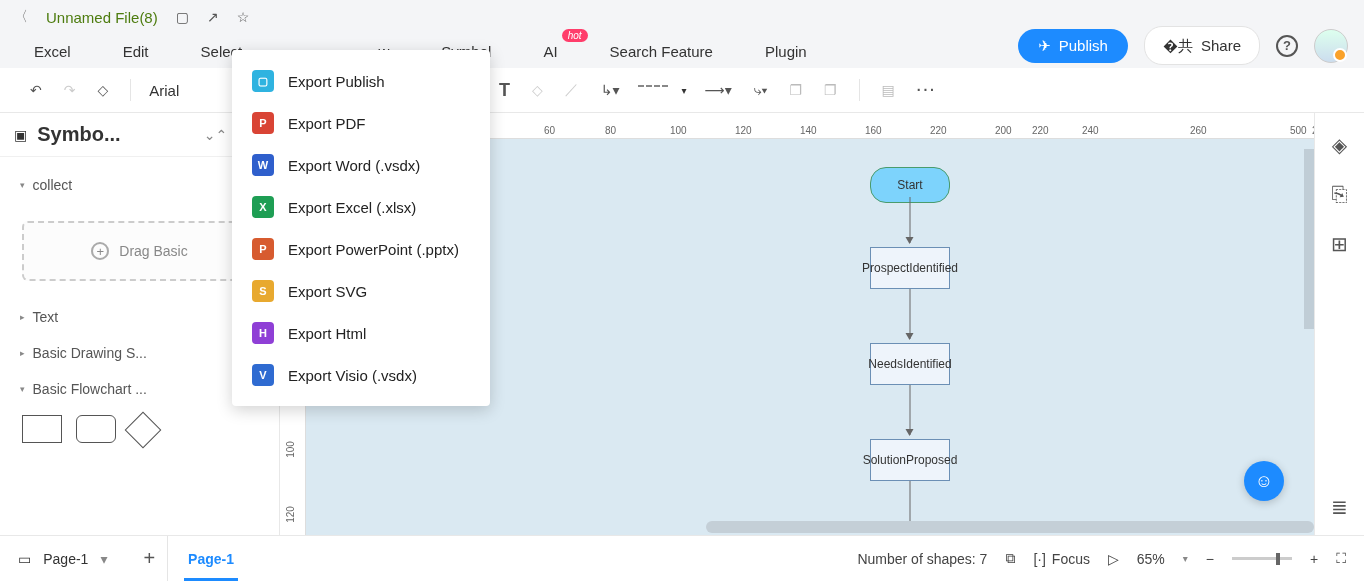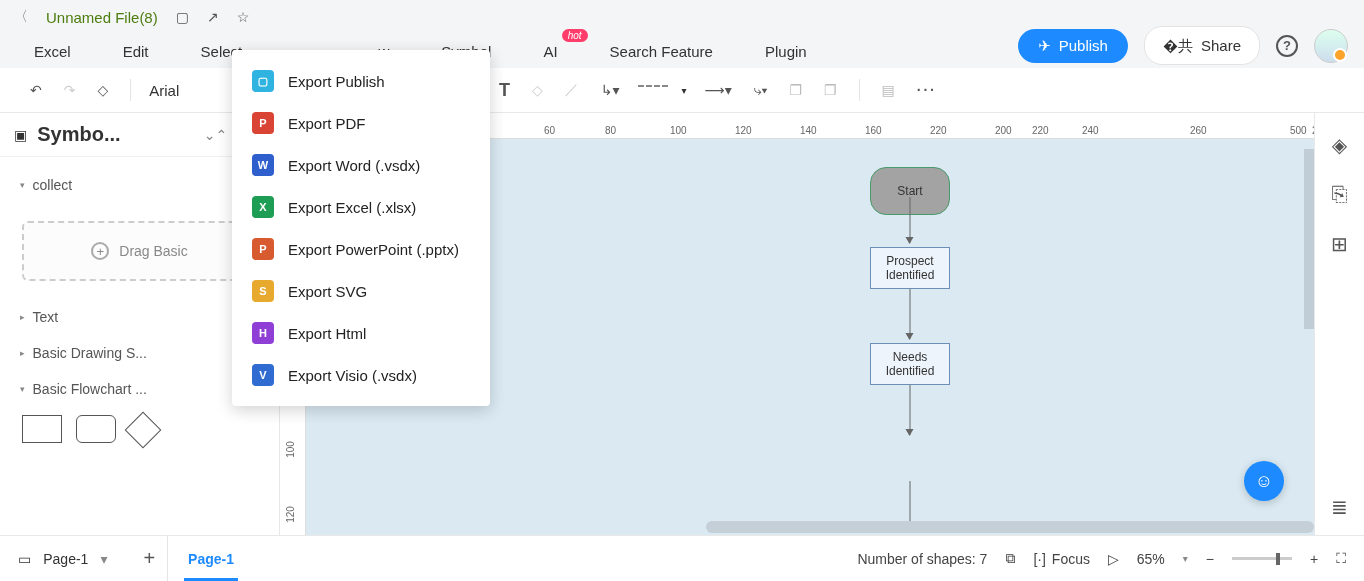--- a/index.html
+++ b/index.html
@@ -51,22 +51,22 @@
   .ruler-h{position:absolute;left:280px;top:113px;right:50px;height:26px;background:#fff;border-bottom:1px solid #ddd;display:flex;align-items:flex-end;font-size:10px;color:#666;overflow:hidden;}
   .ruler-h span{position:absolute;bottom:2px;}
   .ruler-v{position:absolute;left:280px;top:139px;width:26px;bottom:46px;background:#fff;border-right:1px solid #ddd;font-size:10px;color:#666;display:flex;flex-direction:column;}
   .ruler-v span{transform:rotate(-90deg);position:absolute;left:2px;}
 
   
   .canvas{position:absolute;left:306px;top:139px;right:50px;bottom:46px;background:#dae9f2;}
   .paper{position:absolute;left:200px;top:0;right:0;bottom:0;background:#dae9f2;}
   .shadow-right{position:absolute;right:0;top:10px;width:10px;height:180px;background:#c0cdd6;}
   .node{position:absolute;left:50%;transform:translateX(-50%);font-size:12px;color:#333;text-align:center;display:flex;align-items:center;justify-content:center;}
-  .start{top:28px;width:80px;height:48px;border:1px solid #4a9b6c;border-radius:16px;background:#a3a3a3;}
-  .box{width:80px;height:42px;border:1px solid #6b8fb5;background:#eef4fb;flex-direction:column;line-height:14px;}
+  .start{top:28px;width:80px;height:36px;border:1px solid #4a9b6c;border-radius:16px;background:#7dd3fc;}
+  .box{width:80px;height:42px;border:1px solid #6b8fb5;background:#eef4fb;line-height:14px;}
   .b1{top:108px;} .b2{top:204px;align-items:center;} .b3{top:300px;}
   .arrw{position:absolute;left:50%;transform:translateX(-50%);width:1px;background:#666;}
   .arrw::after{content:"";position:absolute;bottom:-1px;left:-4px;border-left:4px solid transparent;border-right:4px solid transparent;border-top:7px solid #666;}
   .a1{top:58px;height:46px;} .a2{top:150px;height:50px;} .a3{top:246px;height:50px;} .a4{top:342px;height:46px;}
   .h-scroll{position:absolute;left:200px;right:0;bottom:2px;height:12px;background:#c4cfd7;border-radius:6px;}
 
   
   .rightrail{position:absolute;right:0;top:113px;width:50px;bottom:46px;background:#fff;border-left:1px solid #e8e8e8;display:flex;flex-direction:column;align-items:center;padding-top:20px;gap:26px;color:#555;}
   .rightrail div{font-size:20px;}
 
@@ -222,20 +222,24 @@
     <div class="node box b1">
         <span>Prospect</span>
         <span>Identified</span>
       </div>
     <div class="arrw a2"></div>
     <div class="node box b2">
         <span>Needs</span>
         <span>Identified</span>
       </div>
     <div class="arrw a3"></div>
+    <div class="node box b3">
+        <span>Solution</span>
+        <span>Proposed</span>
+      </div>
     <div class="arrw a4"></div>
     <div class="h-scroll"></div>
   </div>
 </div>
 
 <div class="rightrail">
   <div>◈</div>
   <div>⎘</div>
   <div>⊞</div>
   <div style="margin-top:auto;margin-bottom:16px">≣</div>

